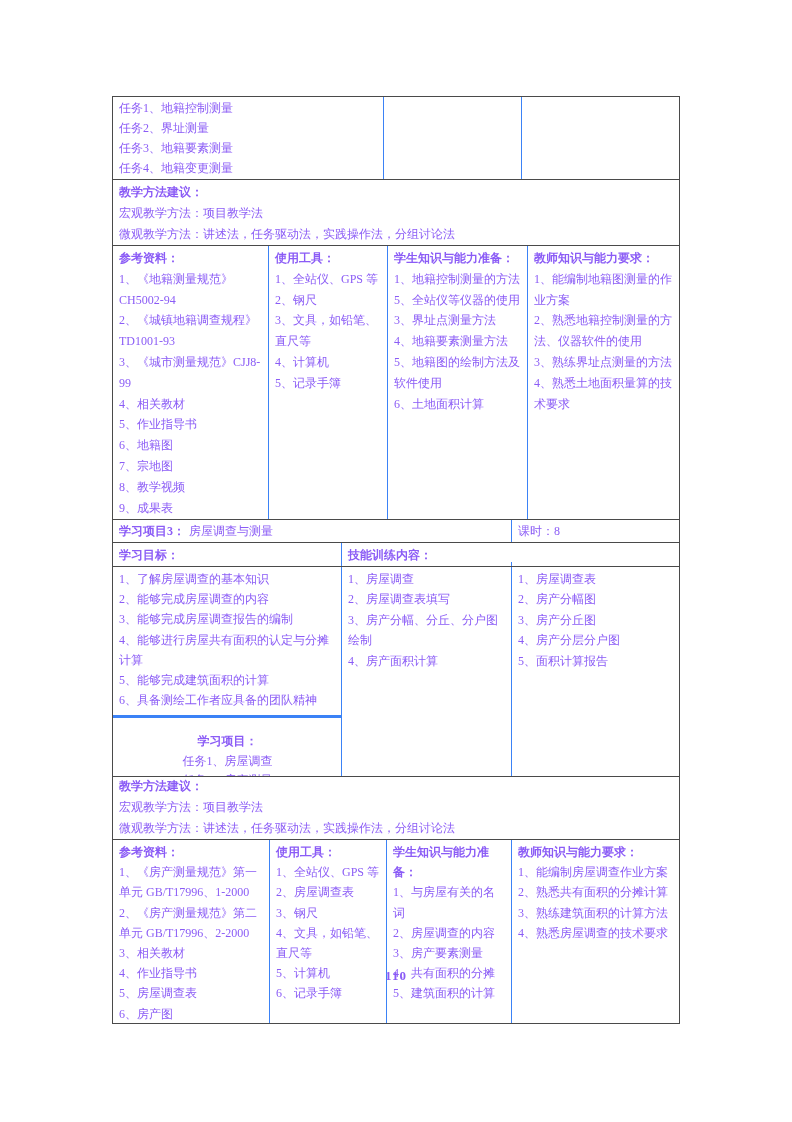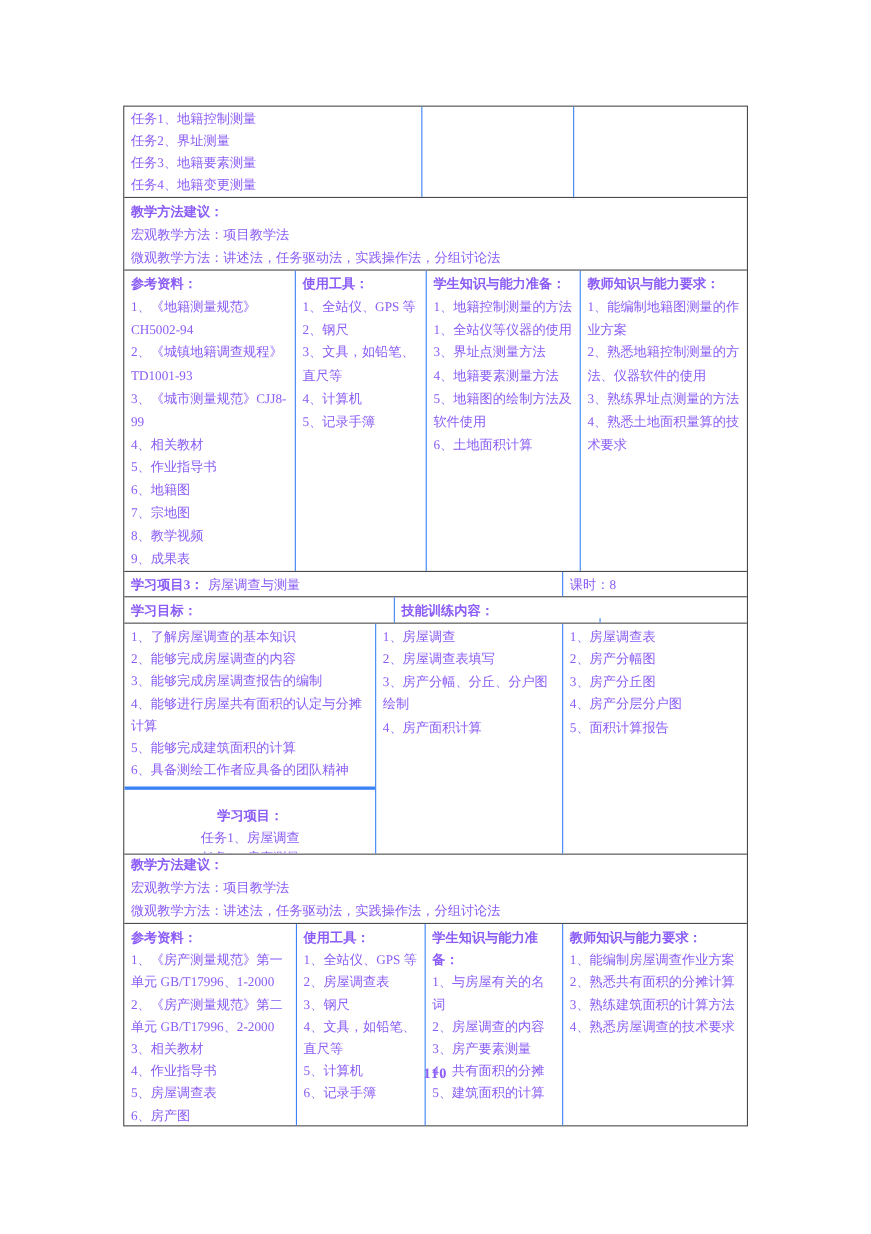--- a/index.html
+++ b/index.html
@@ -49,21 +49,21 @@
   .c1 { width: 155px; }
   .c2 { width: 119px; }
   .c3 { width: 140px; }
   .c4 { flex: 1; }
   
   .sec-d { height: 23px; }
   .sec-d .cell { line-height: 17px; padding-top: 3px; }
   .d1 { width: 398px; }
   .d2 { flex: 1; }
   
-  .sec-e { height: 24px; gap: 17px; }
+  .sec-e { height: 24px; }
   .sec-e .cell { line-height: 17px; padding-top: 4px; }
   .e1 { width: 228px; }
   .e2 { width: 170px; }
   .e3 { flex: 1; margin-top: 19px; }
   
   .sec-f { height: 210px; }
   .f1 { width: 228px; display: flex; flex-direction: column; padding: 0; }
   .f1-goals { height: 148px; padding: 2px 5px 0 6px; line-height: 20.2px; overflow: hidden; }
   .f1-proj  { flex: 1; border-top: 3px solid #3b82f6; padding: 14px 5px 0 6px; line-height: 19.5px; overflow: hidden; text-align: center; }
   .f2 { width: 170px; line-height: 20.4px; }
@@ -137,21 +137,21 @@
             <div class="line">2、钢尺</div>
             <div class="line">3、文具，如铅笔、直尺等</div>
             <div class="line">4、计算机</div>
             <div class="line">5、记录手簿</div>
           </div>
       </div>
       <div class="cell c3">
         <div class="line hdr">学生知识与能力准备：</div>
         <div>
             <div class="line">1、地籍控制测量的方法</div>
-            <div class="line">1、全站仪等仪器的使用</div>
+            <div class="line">5、全站仪等仪器的使用</div>
             <div class="line">3、界址点测量方法</div>
             <div class="line">4、地籍要素测量方法</div>
             <div class="line">5、地籍图的绘制方法及软件使用</div>
             <div class="line">6、土地面积计算</div>
           </div>
       </div>
       <div class="cell c4">
         <div class="line hdr">教师知识与能力要求：</div>
         <div>
             <div class="line">1、能编制地籍图测量的作业方案</div>

